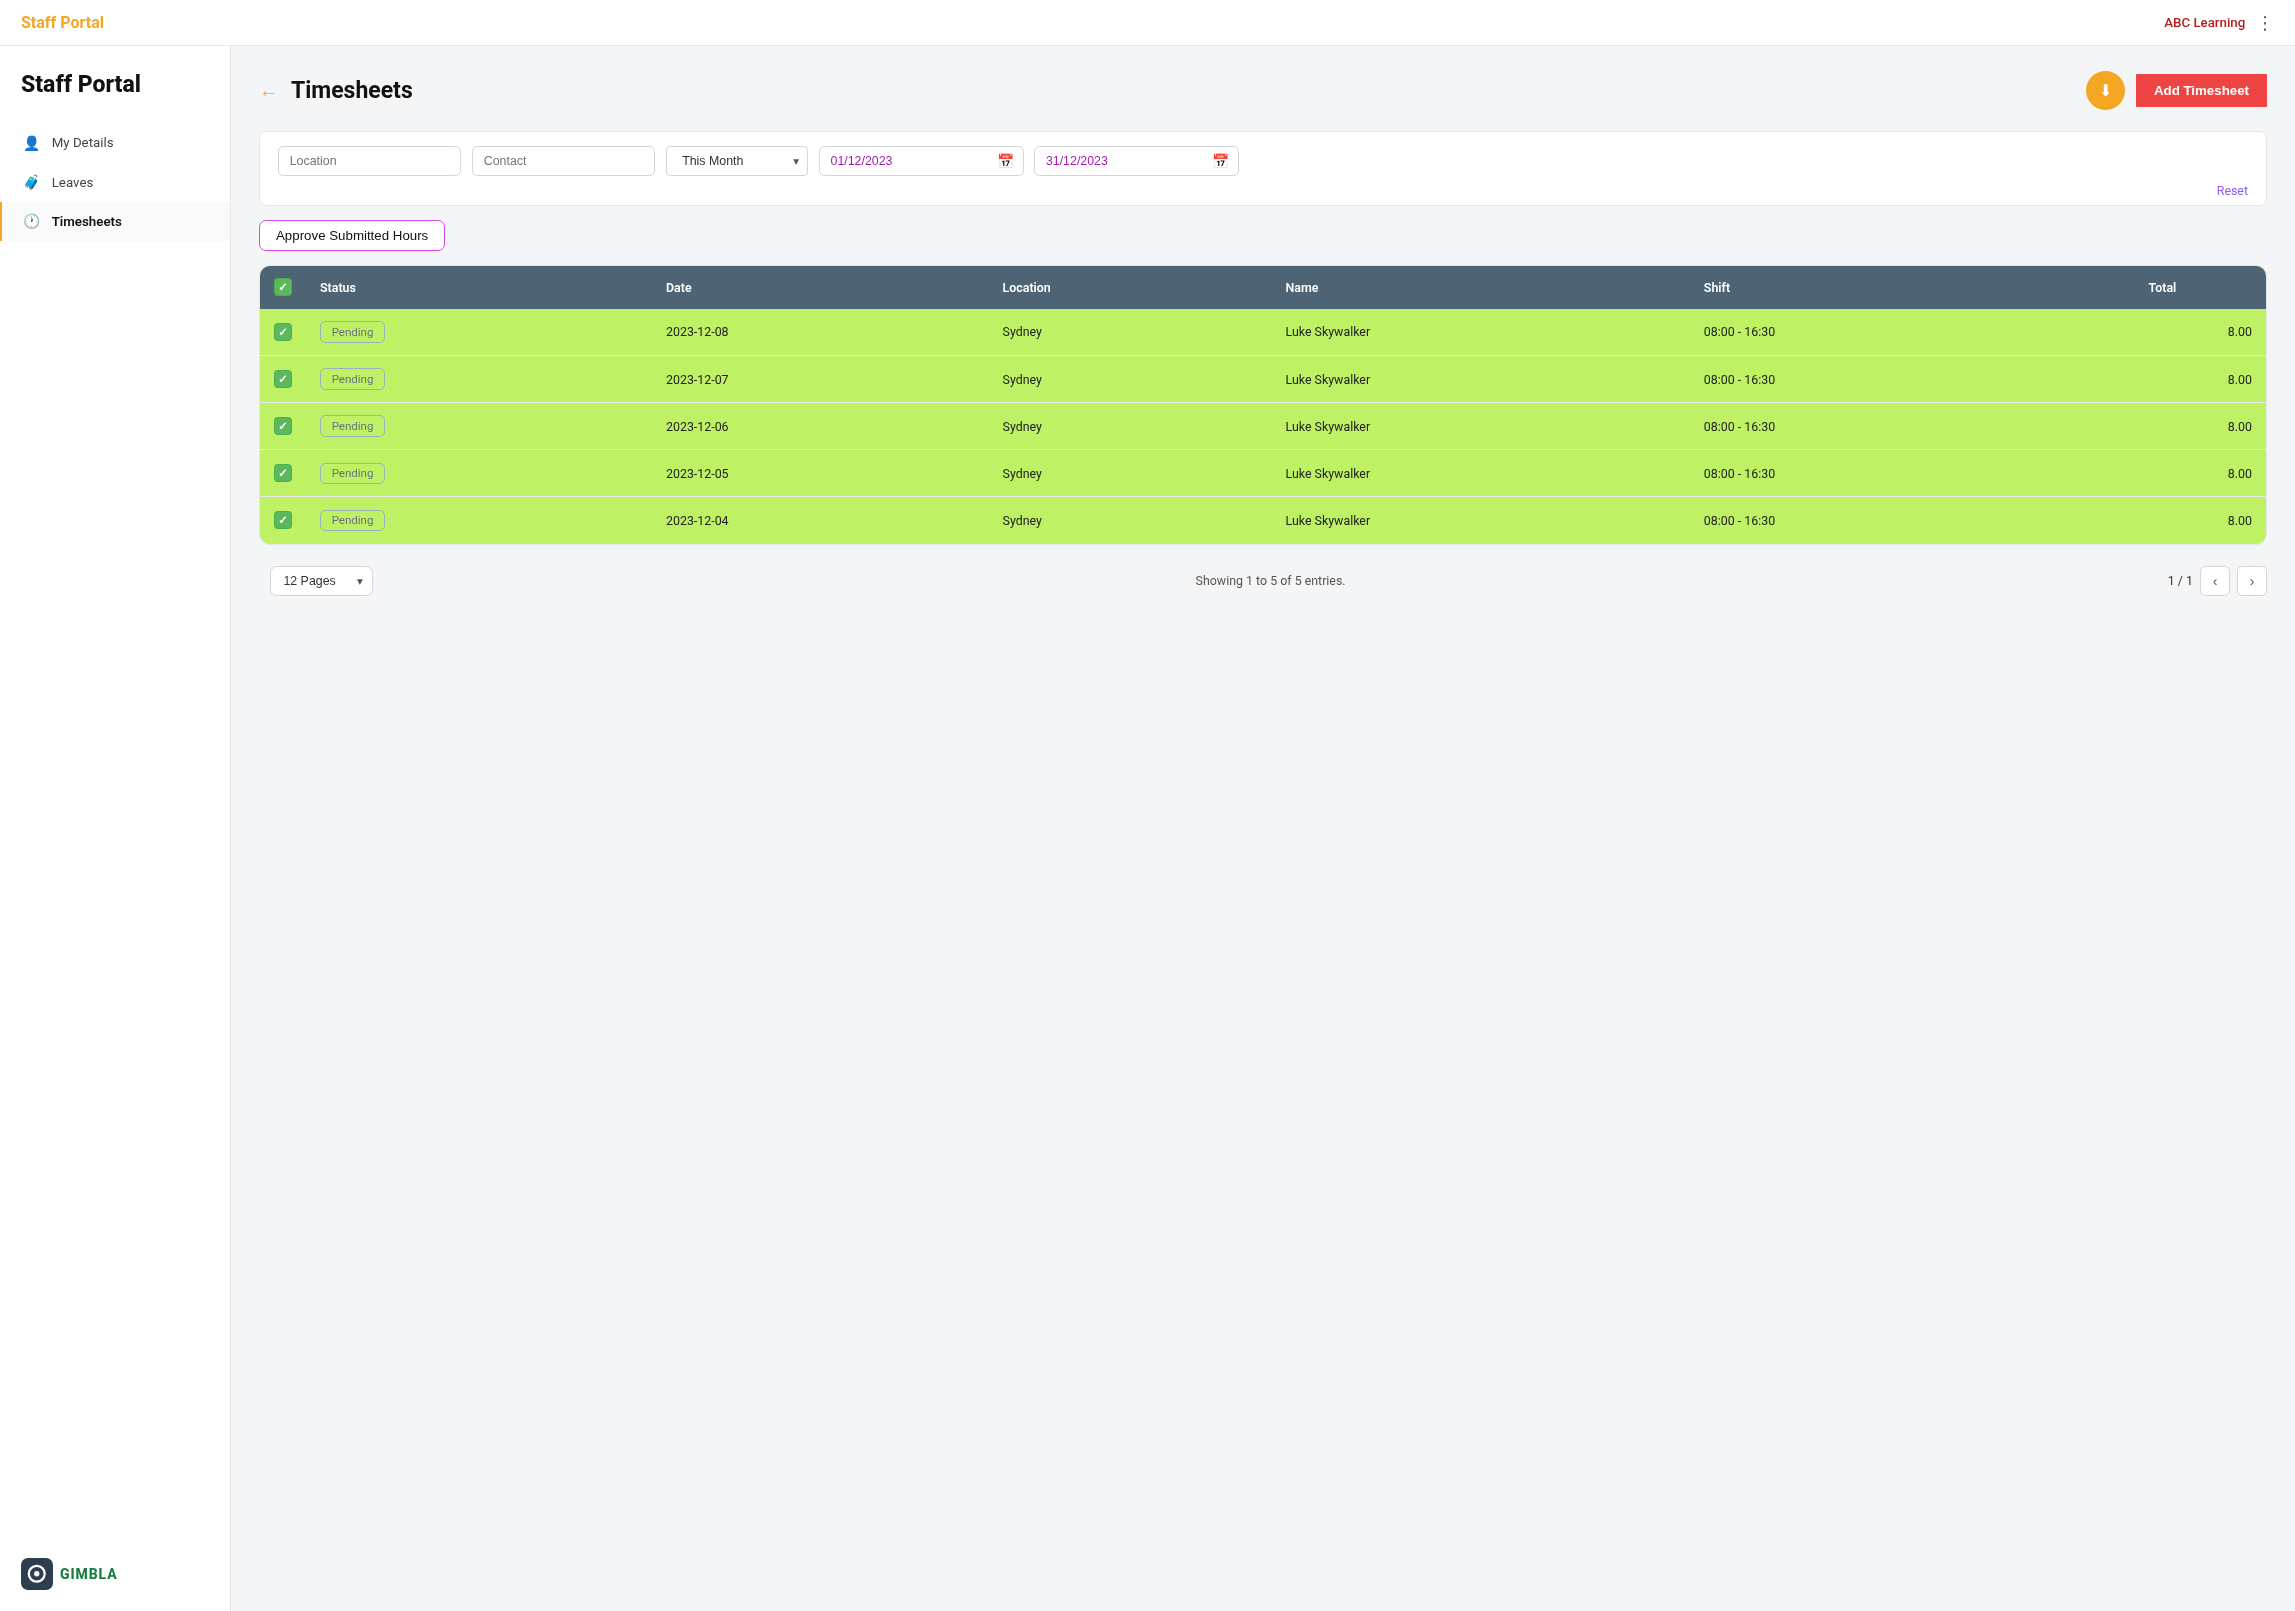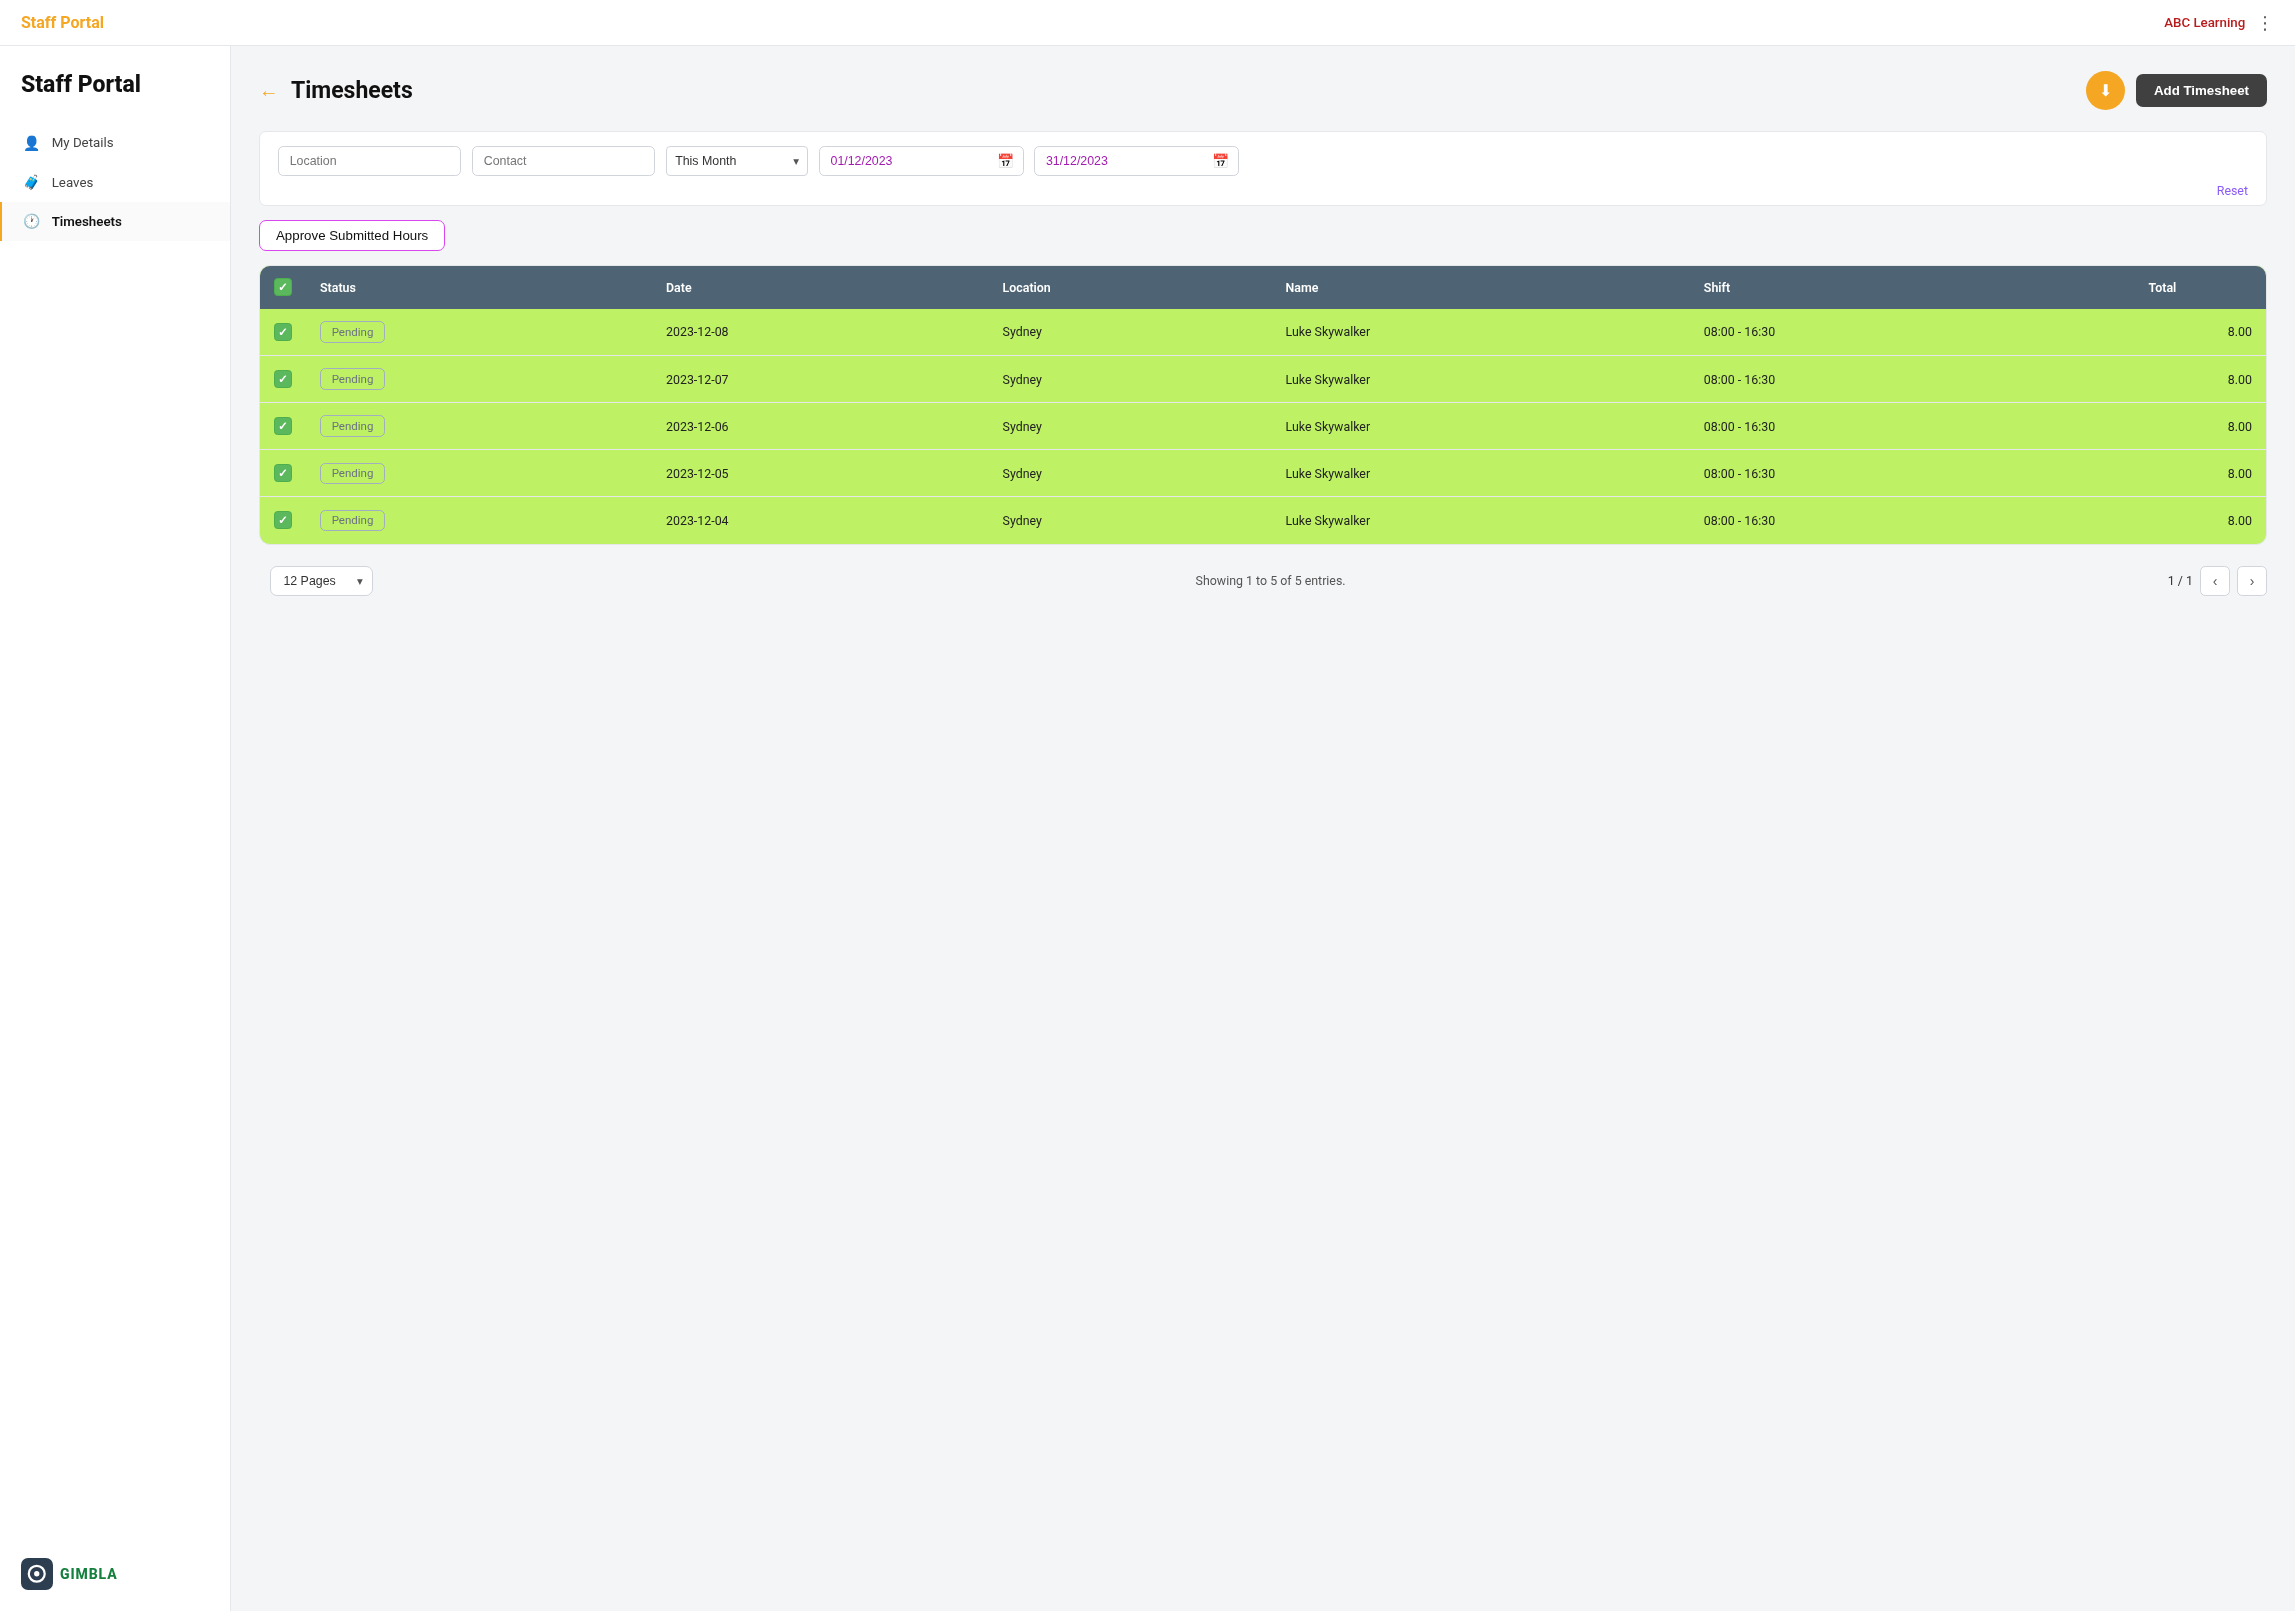--- a/index.html
+++ b/index.html
@@ -159,24 +159,24 @@
       background: #f5a623;
       border-radius: 50%;
       display: flex;
       align-items: center;
       justify-content: center;
       cursor: pointer;
       color: white;
       font-size: 16px;
     }
     .add-timesheet-btn {
-      background: #404040;
+      background: #ef4444;
       color: white;
       border: none;
-      border-radius: 7px;
+      border-radius: 1px;
       padding: 9px 18px;
       font-size: 13.3px;
       font-weight: 600;
       cursor: pointer;
     }
 
     
     .filters {
       background: #fff;
       border: 0.9px solid #e5e7eb;
@@ -195,21 +195,21 @@
       border-radius: 5.3px;
       padding: 7px 10.7px;
       font-size: 12.4px;
       color: #aaa;
       background: #fff;
       min-width: 142px;
     }
     .filter-select {
       border: 0.9px solid #d1d5db;
       border-radius: 4px;
-      padding: 7px 28px 7px 8px;
+      padding: 7px 28px 7px 15px;
       font-size: 12.4px;
       color: #333;
       background: #fff;
       appearance: none;
       cursor: pointer;
       min-width: 142px;
       position: relative;
     }
     .filter-select-wrap {
       position: relative;

